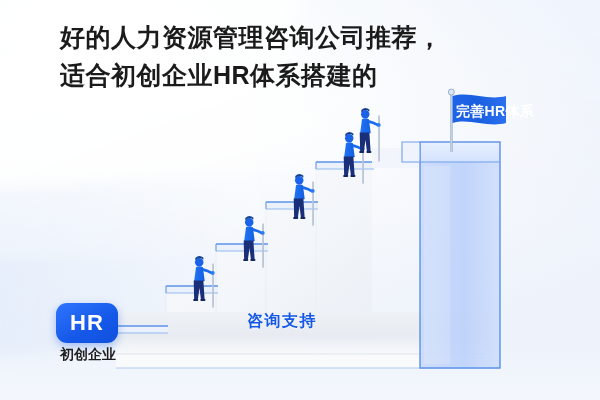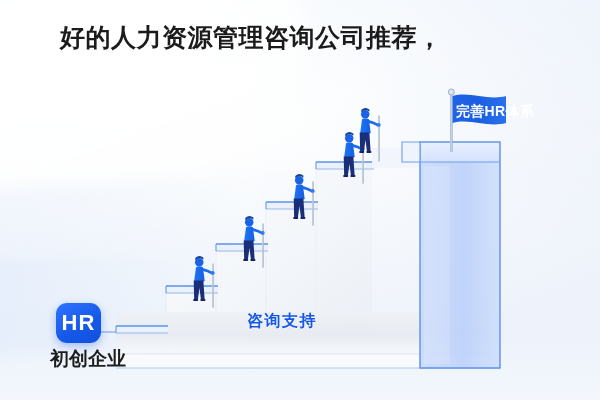--- a/index.html
+++ b/index.html
@@ -36,32 +36,32 @@
     font-size:25px;line-height:38px;white-space:nowrap;
     font-family:"Liberation Sans","DejaVu Sans",sans-serif;
     font-weight:bold;
   }
 
   
   #scene{position:absolute;left:0;top:0;width:600px;height:400px;z-index:20;}
 
   
   #hr-badge{
-    position:absolute;left:56px;top:303px;width:45px;height:40px;
+    position:absolute;left:56px;top:303px;width:62px;height:40px;
     border-radius:11px;background:linear-gradient(150deg,#2f74ff 0%,#1558e8 60%,#1150dd 100%);
     box-shadow:0 3px 9px rgba(26,86,224,.35);
     display:flex;align-items:center;justify-content:center;z-index:45;
   }
   #hr-badge .txt{
     color:#ffffff;font-size:22px;font-weight:bold;letter-spacing:1px;
     font-family:"Liberation Sans","DejaVu Sans",sans-serif;
   }
   #hr-caption{
     position:absolute;left:50px;top:346px;width:76px;text-align:center;
-    color:#1d1d1d;font-size:19px;font-weight:bold;z-index:45;
+    color:#1d1d1d;font-size:14px;font-weight:bold;z-index:45;
     font-family:"Liberation Sans","DejaVu Sans",sans-serif;
   }
 
   
   #support-label{
     position:absolute;left:247px;top:311px;z-index:46;
     color:#1558e8;font-size:16px;font-weight:bold;letter-spacing:1.5px;
     font-family:"Liberation Sans","DejaVu Sans",sans-serif;
     text-shadow:0 1px 0 rgba(255,255,255,.6);
   }
@@ -79,20 +79,21 @@
 
 <div id="stage">
 
   <div class="bgwash w1"></div>
   <div class="bgwash w2"></div>
   <div class="bgwash w4"></div>
   <div class="bgwash w3"></div>
 
   <div id="title">
     <div class="line">好的人力资源管理咨询公司推荐，</div>
+    <div class="line">适合初创企业HR体系搭建的</div>
   </div>
 
   <svg id="scene" viewBox="0 0 600 400">
     <defs>
       <linearGradient id="gTread" x1="0" y1="0" x2="0" y2="1">
         <stop offset="0%" stop-color="#ffffff"></stop>
         <stop offset="100%" stop-color="#e7ecf3"></stop>
       </linearGradient>
       <linearGradient id="gRiser" x1="0" y1="0" x2="1" y2="0">
         <stop offset="0%" stop-color="#fbfcfe"></stop>

